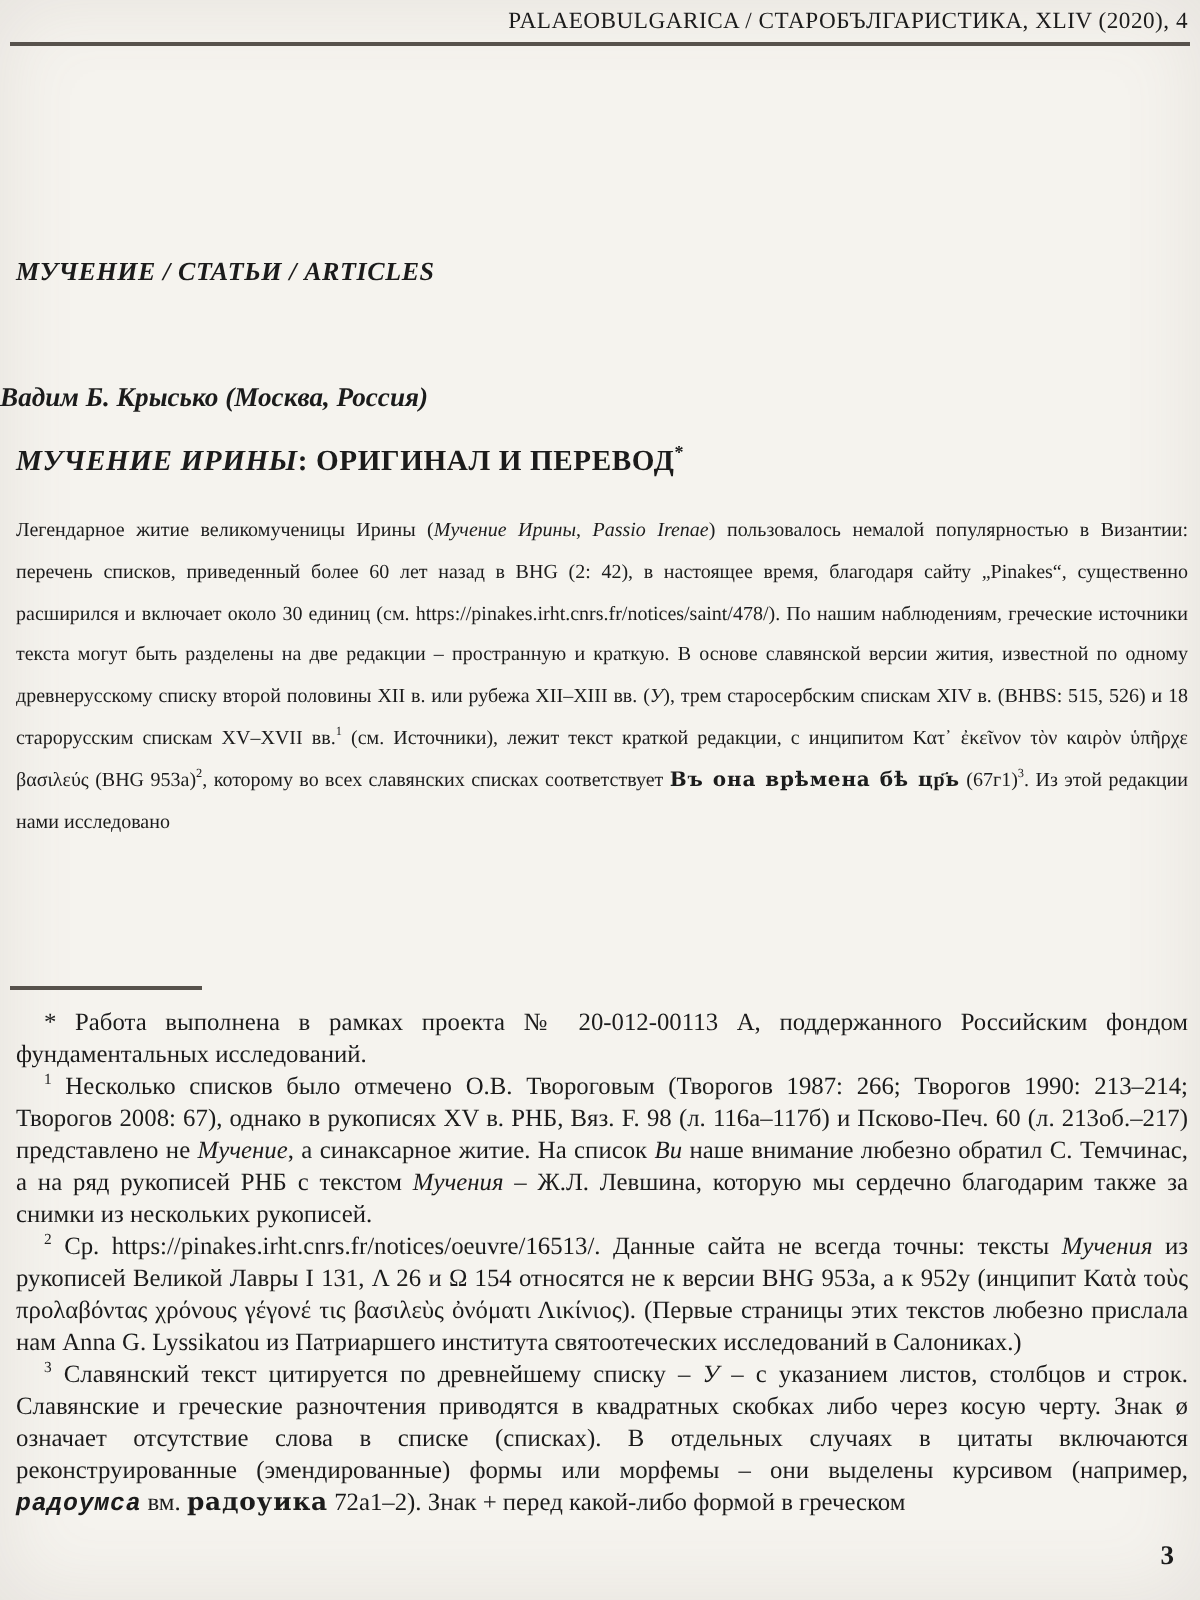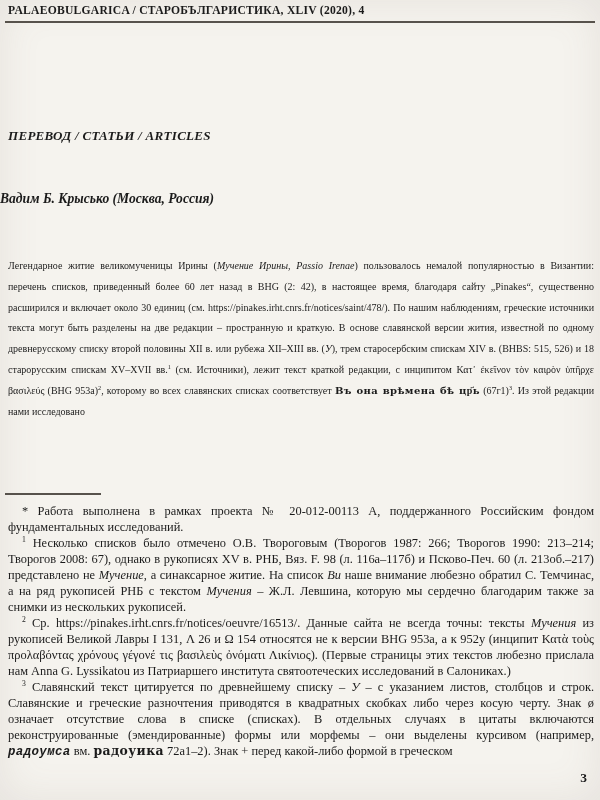--- a/index.html
+++ b/index.html
@@ -7,22 +7,23 @@
     position:relative;
     width:600px; height:800px;
     background:#f5f3ee;
     color:#1b1b1b;
     font-family:"Liberation Serif","DejaVu Serif",serif;
     overflow:hidden;
     box-shadow:inset 0 0 40px rgba(120,110,95,0.12);
   }
   .journal-header {
     position:absolute; left:8px; top:4px; width:586px;
-    font-size:11.6px; font-weight:bold; letter-spacing:0.25px;
+    font-size:11.6px; font-weight:normal; letter-spacing:0.25px;
     white-space:nowrap;
+    text-align:right;
   }
   .header-rule {
     position:absolute; left:5px; top:21px; width:590px; height:2px;
     background:#57524c;
   }
   .section-heading {
     position:absolute; left:8px; top:128px;
     font-size:13px; font-weight:bold; font-style:italic; letter-spacing:0.3px;
   }
   .author-line {
@@ -62,24 +63,27 @@
 </style>
 </head>
 <body>
 
 <div class="page">
 
   <div class="journal-header">PALAEOBULGARICA / СТАРОБЪЛГАРИСТИКА, XLIV (2020), 4</div>
 
   <div class="header-rule"></div>
 
-  <div class="section-heading">ПЕРЕВОД / СТАТЬИ / ARTICLES</div>
+  <div class="section-heading">МУЧЕНИЕ / СТАТЬИ / ARTICLES</div>
 
   <div class="author-line">Вадим Б. Крысько (Москва, Россия)</div>
 
+  <div class="article-title">
+    <span class="t-italic">МУЧЕНИЕ ИРИНЫ</span><span>: ОРИГИНАЛ И ПЕРЕВОД</span><span class="t-sup">*</span>
+  </div>
 
   <div class="body-paragraph"><span>Легендарное житие великомученицы Ирины (</span><span class="seg-i">Мучение Ирины</span><span>, </span><span class="seg-i">Passio Irenae</span><span>) пользовалось немалой популярностью в Византии: перечень списков, приведенный более 60 лет назад в BHG (2: 42), в настоящее время, благодаря сайту „Pinakes“, существенно расширился и включает около 30 единиц (см. https://pinakes.irht.cnrs.fr/notices/saint/478/). По нашим наблюдениям, греческие источники текста могут быть разделены на две редакции – пространную и краткую. В основе славянской версии жития, известной по одному древнерусскому списку второй половины XII в. или рубежа XII–XIII вв. (</span><span class="seg-i">У</span><span>), трем старосербским спискам XIV в. (BHBS: 515, 526) и 18 старорусским спискам XV–XVII вв.</span><span class="seg-sup">1</span><span> (см. Источники), лежит текст краткой редакции, с инципитом Κατ᾽ ἐκεῖνον τὸν καιρὸν ὑπῆρχε βασιλεύς (BHG 953a)</span><span class="seg-sup">2</span><span>, которому во всех славянских списках соответствует </span><span class="seg-slav">Въ она врѣмена бѣ цр҃ь</span><span> (67г1)</span><span class="seg-sup">3</span><span>. Из этой редакции нами исследовано</span></div>
 
   <div class="footnote-separator"></div>
 
   <div class="footnotes">
     <p><span>* Работа выполнена в рамках проекта № 20-012-00113 А, поддержанного Российским фондом фундаментальных исследований.</span></p>
     <p><span class="seg-sup">1</span><span> Несколько списков было отмечено О.В. Твороговым (Творогов 1987: 266; Творогов 1990: 213–214; Творогов 2008: 67), однако в рукописях XV в. РНБ, Вяз. F. 98 (л. 116а–117б) и Псково-Печ. 60 (л. 213об.–217) представлено не </span><span class="seg-i">Мучение</span><span>, а синаксарное житие. На список </span><span class="seg-i">Ви</span><span> наше внимание любезно обратил С. Темчинас, а на ряд рукописей РНБ с текстом </span><span class="seg-i">Мучения</span><span> – Ж.Л. Левшина, которую мы сердечно благодарим также за снимки из нескольких рукописей.</span></p>
     <p><span class="seg-sup">2</span><span> Ср. https://pinakes.irht.cnrs.fr/notices/oeuvre/16513/. Данные сайта не всегда точны: тексты </span><span class="seg-i">Мучения</span><span> из рукописей Великой Лавры I 131, Λ 26 и Ω 154 относятся не к версии BHG 953a, а к 952y (инципит Κατὰ τοὺς προλαβόντας χρόνους γέγονέ τις βασιλεὺς ὀνόματι Λικίνιος). (Первые страницы этих текстов любезно прислала нам Anna G. Lyssikatou из Патриаршего института святоотеческих исследований в Салониках.)</span></p>
     <p><span class="seg-sup">3</span><span> Славянский текст цитируется по древнейшему списку – </span><span class="seg-i">У</span><span> – с указанием листов, столбцов и строк. Славянские и греческие разночтения приводятся в квадратных скобках либо через косую черту. Знак ø означает отсутствие слова в списке (списках). В отдельных случаях в цитаты включаются реконструированные (эмендированные) формы или морфемы – они выделены курсивом (например, </span><span class="seg-slav-i">радоумса</span><span> вм. </span><span class="seg-slav">радоуика</span><span> 72а1–2). Знак + перед какой-либо формой в греческом</span></p>

